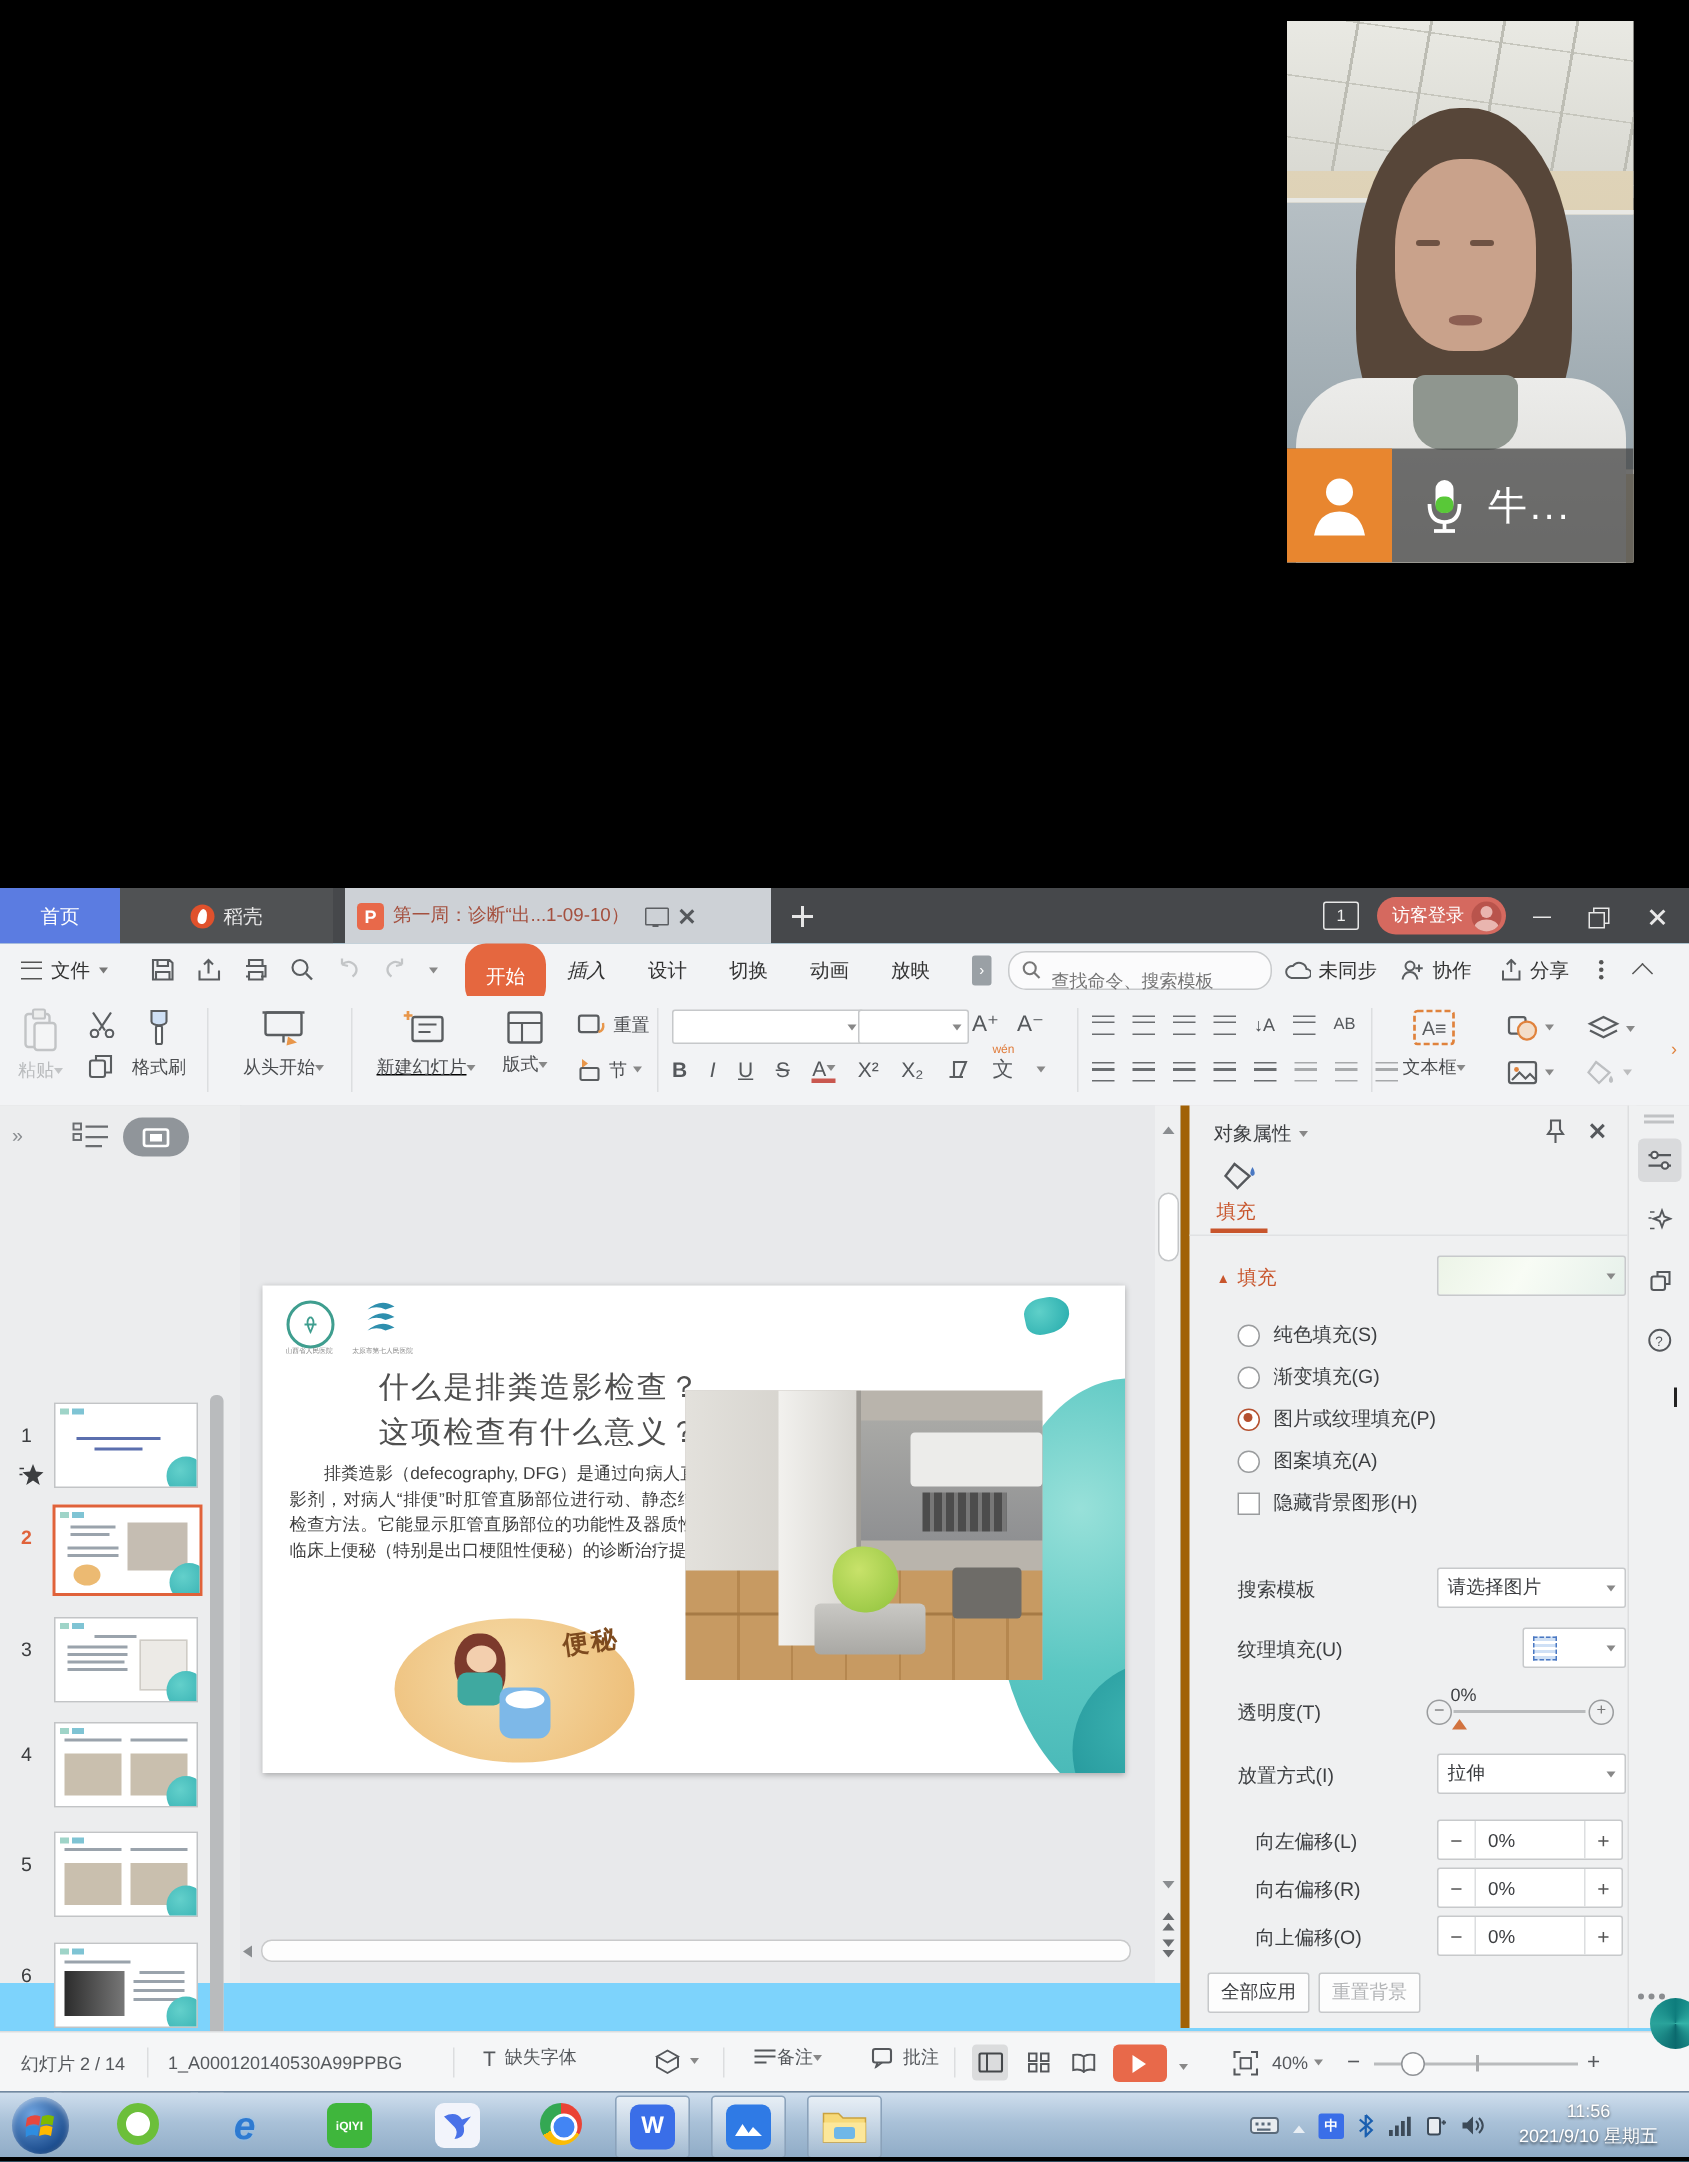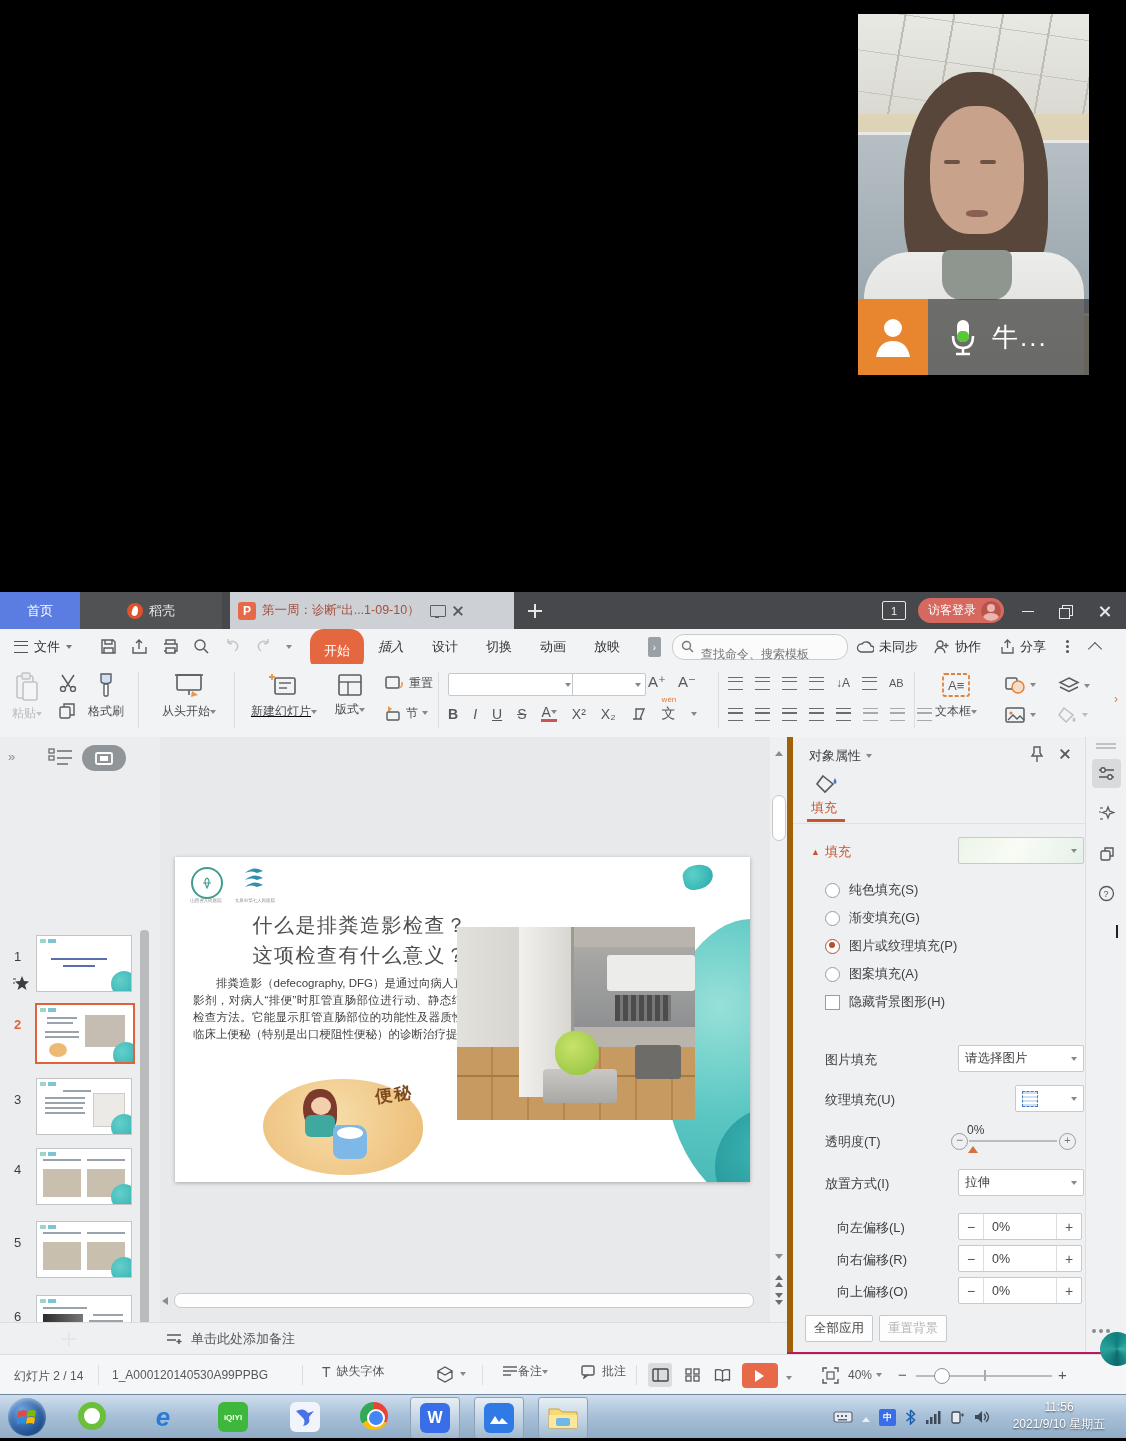--- a/index.html
+++ b/index.html
@@ -20,21 +20,21 @@
   .hair{left:46px;top:58px;width:144px;height:230px;background:#574639;border-radius:48% 48% 36% 36%;}
   .face{left:72px;top:92px;width:94px;height:128px;background:#c9a28b;border-radius:46% 46% 42% 42%;}
   .eye{width:16px;height:4px;background:#6e5243;border-radius:2px;}
   .mouth{left:108px;top:196px;width:22px;height:7px;background:#8c5f52;border-radius:40%;}
   .coat{left:6px;top:238px;width:220px;height:130px;background:linear-gradient(180deg,#ececea,#d8d8d4);border-radius:46px 40px 0 0;}
   .collar{left:84px;top:236px;width:70px;height:50px;background:#8f968f;border-radius:8px 8px 20px 20px;}
   .vbar{left:0;bottom:0;width:231px;height:76px;background:rgba(62,62,62,.72);}
   .vavatar{left:0;top:0;width:70px;height:76px;background:#e8862f;}
   .vname{color:#fff;font-size:26px;letter-spacing:2px;}
   
-  #wps{left:0;top:592px;width:1126px;height:803px;background:#be185d;overflow:hidden;}
+  #wps{left:0;top:592px;width:1126px;height:803px;background:#7dd3fc;overflow:hidden;}
   
   .tabbar{left:0;top:0;width:1126px;height:37px;background:#46484b;display:flex;align-items:center;}
   .tab-home{width:80px;height:37px;background:#5b7ce1;color:#fff;font-size:13px;display:flex;align-items:center;justify-content:center;}
   .tab-docer{width:142px;height:37px;color:#e8e8e8;font-size:13px;display:flex;align-items:center;justify-content:center;gap:6px;background:#505254;}
   .docer-ic{width:16px;height:16px;border-radius:50%;background:#e0512c;position:relative;}
   .docer-ic:before{content:"";position:absolute;left:5px;top:3px;width:6px;height:10px;background:#fff;border-radius:60% 60% 50% 50%/70% 70% 40% 40%;transform:rotate(12deg);}
   .tab-doc{margin-left:8px;width:268px;height:37px;background:#cdd1d6;display:flex;align-items:center;padding:0 8px;gap:6px;}
   .pico{width:18px;height:18px;background:#e8694a;border-radius:3px;color:#fff;font-size:12px;font-weight:bold;display:flex;align-items:center;justify-content:center;}
   .tab-doc-label{color:#a4503f;font-size:12.5px;white-space:nowrap;overflow:hidden;}
   .mon{width:14px;height:10px;border:1.5px solid #5c5f63;border-radius:1px;position:relative;}
@@ -677,21 +677,21 @@
     </div>
     <div class="ab flex" style="left:32px;top:228px;gap:9px;">
       <span class="radio"></span>
       <span>图案填充(A)</span>
     </div>
     <div class="ab flex" style="left:32px;top:256px;gap:9px;">
       <span class="chk"></span>
       <span>隐藏背景图形(H)</span>
     </div>
 
-    <div class="ab" style="left:32px;top:314px;">图片填充</div>
+    <div class="ab" style="left:32px;top:314px;">搜索模板</div>
     <div class="drop ab" style="left:165px;top:308px;width:112px;">
       <span>请选择图片</span>
       <span class="cvs"></span>
     </div>
     <div class="ab" style="left:32px;top:354px;">纹理填充(U)</div>
     <div class="drop ab" style="left:222px;top:348px;width:55px;">
       <span style="width:14px;height:14px;border:1.5px dashed #4a78c2;display:inline-block;background:repeating-linear-gradient(0deg,#cfe0f5 0 2px,transparent 2px 4px);"></span>
       <span class="cvs"></span>
     </div>
 
@@ -766,31 +766,20 @@
     <div class="ab" style="left:30px;top:188px;width:2px;height:13px;background:#222;"></div>
     <div class="ab flex" style="left:6px;top:592px;gap:3px;">
       <span style="width:4px;height:4px;border-radius:50%;background:#8a8d90;"></span>
       <span style="width:4px;height:4px;border-radius:50%;background:#8a8d90;"></span>
       <span style="width:4px;height:4px;border-radius:50%;background:#8a8d90;"></span>
     </div>
   </div>
 
   <div class="ball ab"></div>
 
-  <div class="notes ab">
-    <div class="plus ab" style="left:62px;top:9px;"></div>
-    <div class="ab flex" style="left:166px;top:7px;gap:7px;color:#55585c;font-size:13px;">
-      <svg width="18" height="14" viewBox="0 0 18 14">
-          <line x1="1" y1="3" x2="15" y2="3" stroke="#55585c" stroke-width="1.5"></line>
-          <line x1="1" y1="8" x2="10" y2="8" stroke="#55585c" stroke-width="1.5"></line>
-          <path d="M13 7 v5 M10.5 9.5 h5" stroke="#55585c" stroke-width="1.5"></path>
-        </svg>
-      <span>单击此处添加备注</span>
-    </div>
-  </div>
 
   <div class="statusbar ab">
     <div class="ab" style="left:14px;top:13px;">幻灯片 2 / 14</div>
     <div class="ssep" style="left:98px;"></div>
     <div class="ab" style="left:112px;top:13px;">1_A000120140530A99PPBG</div>
     <div class="ssep" style="left:302px;"></div>
     <div class="ab flex" style="left:322px;top:8px;gap:6px;">
       <span style="font-size:14px;color:#55585c;">T</span>
       <span>缺失字体</span>
     </div>

